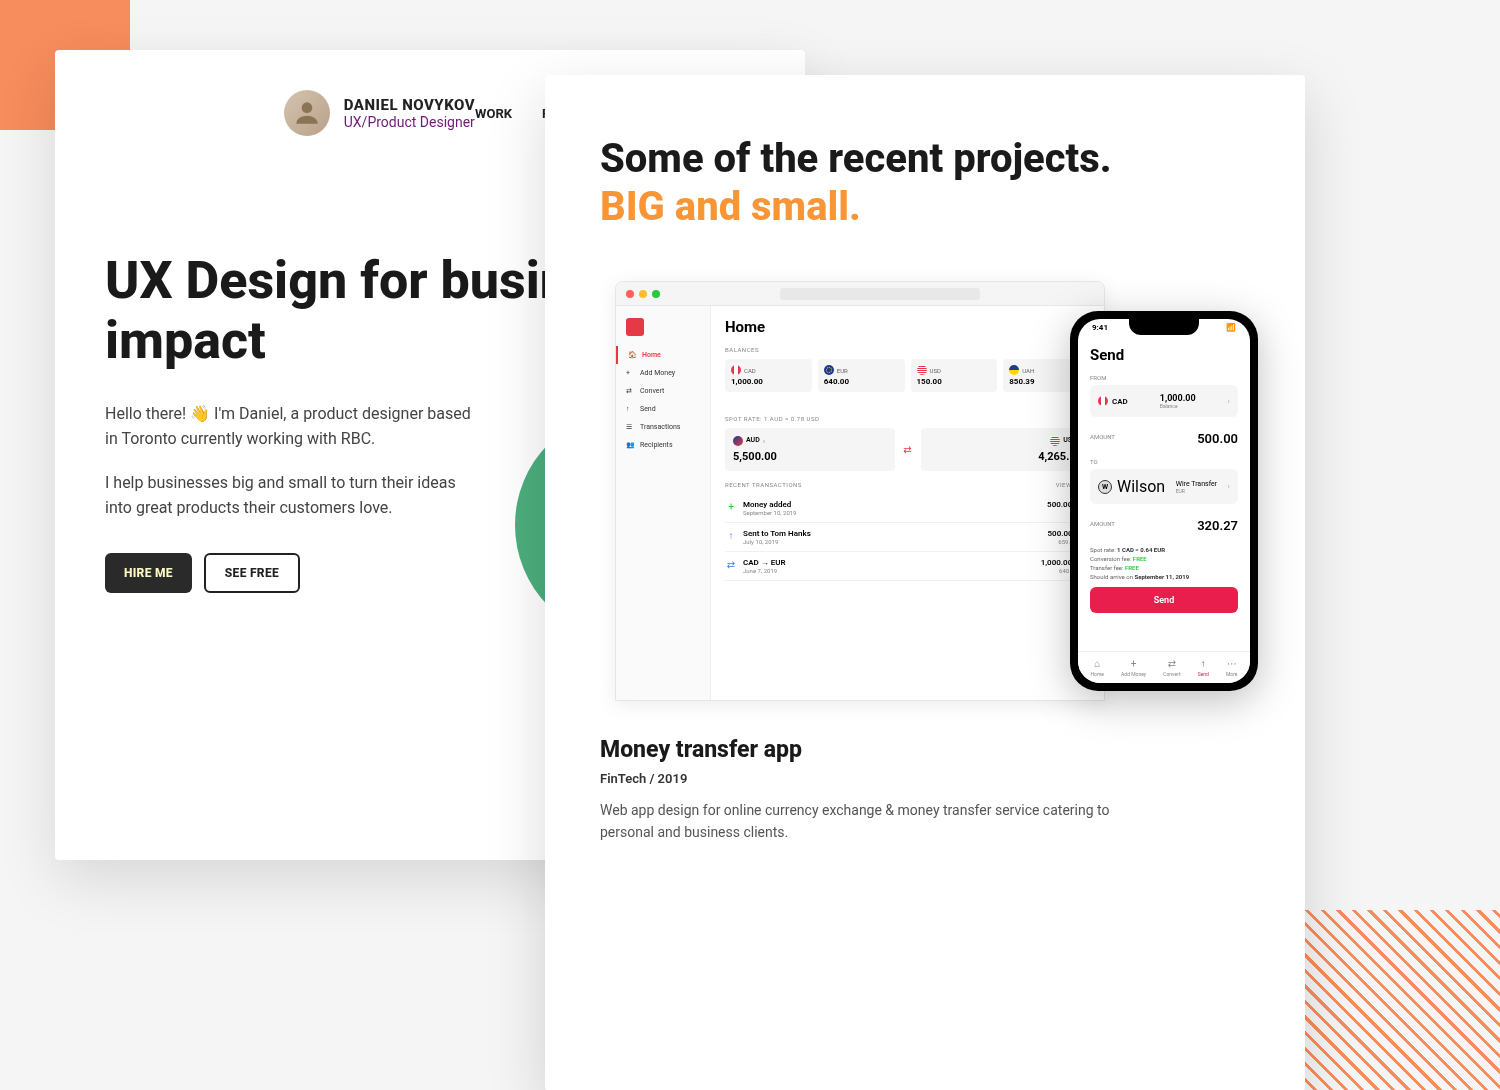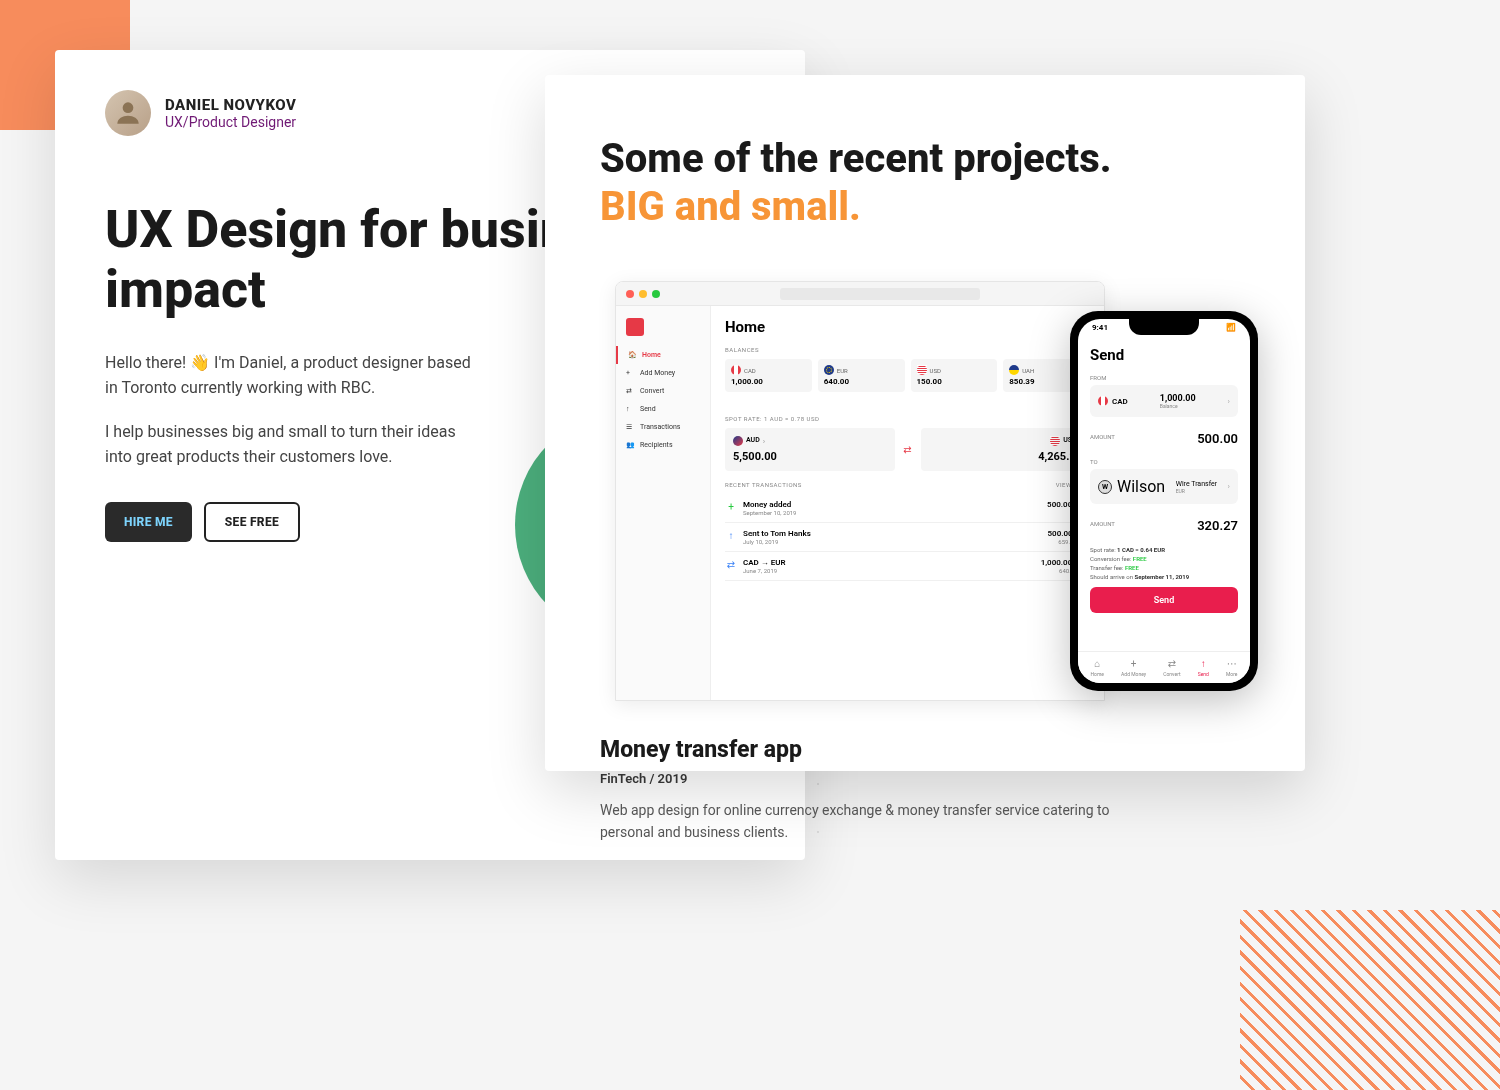--- a/index.html
+++ b/index.html
@@ -1,39 +1,39 @@
 <!DOCTYPE html>
 <html><head>
 <meta charset="utf-8">
 <style>
 *{margin:0;padding:0;box-sizing:border-box;font-family:-apple-system,BlinkMacSystemFont,'Segoe UI',Roboto,sans-serif}
 body{width:1500px;height:1090px;background:#f5f5f5;position:relative;overflow:hidden}
 .orange-square{position:absolute;top:0;left:0;width:130px;height:130px;background:#f78c5c}
 .orange-stripes{position:absolute;bottom:0;right:0;width:260px;height:180px;background:repeating-linear-gradient(45deg,transparent,transparent 8px,#f78c5c 8px,#f78c5c 11px)}
 .card-left{position:absolute;top:50px;left:55px;width:750px;height:810px;background:#fff;border-radius:4px;box-shadow:0 20px 60px rgba(0,0,0,.12);padding:40px 50px}
-.header{display:flex;align-items:center;justify-content:space-between;margin-bottom:64px}
+.header{display:flex;align-items:center;justify-content:center;margin-bottom:115px}
 .identity{display:flex;align-items:center;gap:14px}
 .avatar{width:46px;height:46px;border-radius:50%;background:linear-gradient(135deg,#d4c4b0,#b8a088);display:flex;align-items:center;justify-content:center}
 .avatar svg{width:32px;height:32px}
 .name-block{display:flex;flex-direction:column}
 .name{font-weight:800;font-size:15px;letter-spacing:.5px;color:#222}
 .role{font-size:14px;color:#701a75}
 .nav{display:flex;gap:30px;font-size:13px;font-weight:700;color:#222}
 .hero-title{font-size:52px;font-weight:800;line-height:1.15;color:#1a1a1a;margin-bottom:30px}
 .hero-p{font-size:16px;line-height:1.6;color:#444;margin-bottom:18px;max-width:380px}
 .buttons{display:flex;gap:12px;margin-top:32px}
 .btn{padding:11px 19px;font-size:12px;font-weight:800;border-radius:6px;cursor:pointer;letter-spacing:.3px}
-.btn-dark{background:#2a2a2a;color:#7dd3fc;border:none}
+.btn-dark{background:#2a2a2a;color:#fef9c3;border:none}
 .btn-light{background:#fff;color:#222;border:2px solid #222}
 .green-circle{position:absolute;top:360px;left:460px;width:230px;height:230px;border-radius:50%;background:#4caf7d;display:flex;flex-direction:column;align-items:center;justify-content:center}
 .thumb{font-size:26px}
 .usern{color:#fff;font-family:cursive;font-size:14px;margin-top:5px}
 .dotgrid{position:absolute;top:170px;left:55px;width:720px;height:620px;background-image:radial-gradient(circle,#e0e0e0 1px,transparent 1px);background-size:24px 24px;z-index:-1}
 
-.card-right{position:absolute;top:75px;left:545px;width:760px;height:696px;background:#fff;border-radius:4px;box-shadow:0 20px 60px rgba(0,0,0,.15);padding:60px 55px 40px}
+.card-right{position:absolute;top:75px;left:545px;width:760px;height:1016px;background:#fff;border-radius:4px;box-shadow:0 20px 60px rgba(0,0,0,.15);padding:60px 55px 40px}
 .projects-h{font-size:40px;font-weight:800;line-height:1.2;color:#1a1a1a}
 .projects-h .accent{color:#f79537}
 .mockup-wrap{margin-top:50px;position:relative;height:430px}
 
 .browser{position:absolute;top:0;left:15px;width:490px;height:420px;background:#fff;border:1px solid #e5e5e5;border-radius:8px 8px 0 0;overflow:hidden;box-shadow:0 4px 20px rgba(0,0,0,.08)}
 .br-top{height:24px;background:#f5f5f5;border-bottom:1px solid #e8e8e8;display:flex;align-items:center;padding:0 10px;gap:5px}
 .tlight{width:8px;height:8px;border-radius:50%}
 .tl-r{background:#ff5f56}.tl-y{background:#ffbd2e}.tl-g{background:#27c93f}
 .br-urlbox{margin-left:auto;margin-right:auto;width:200px;height:12px;background:#e8e8e8;border-radius:3px}
 .br-body{display:flex;height:calc(100% - 24px)}

